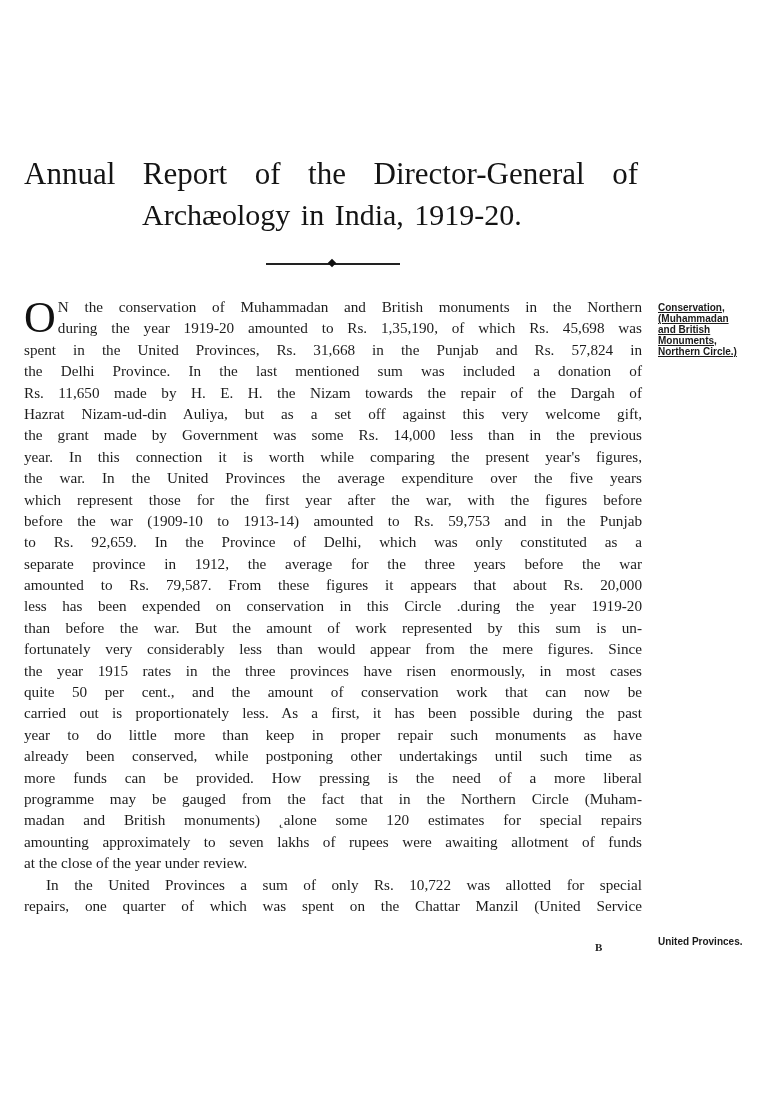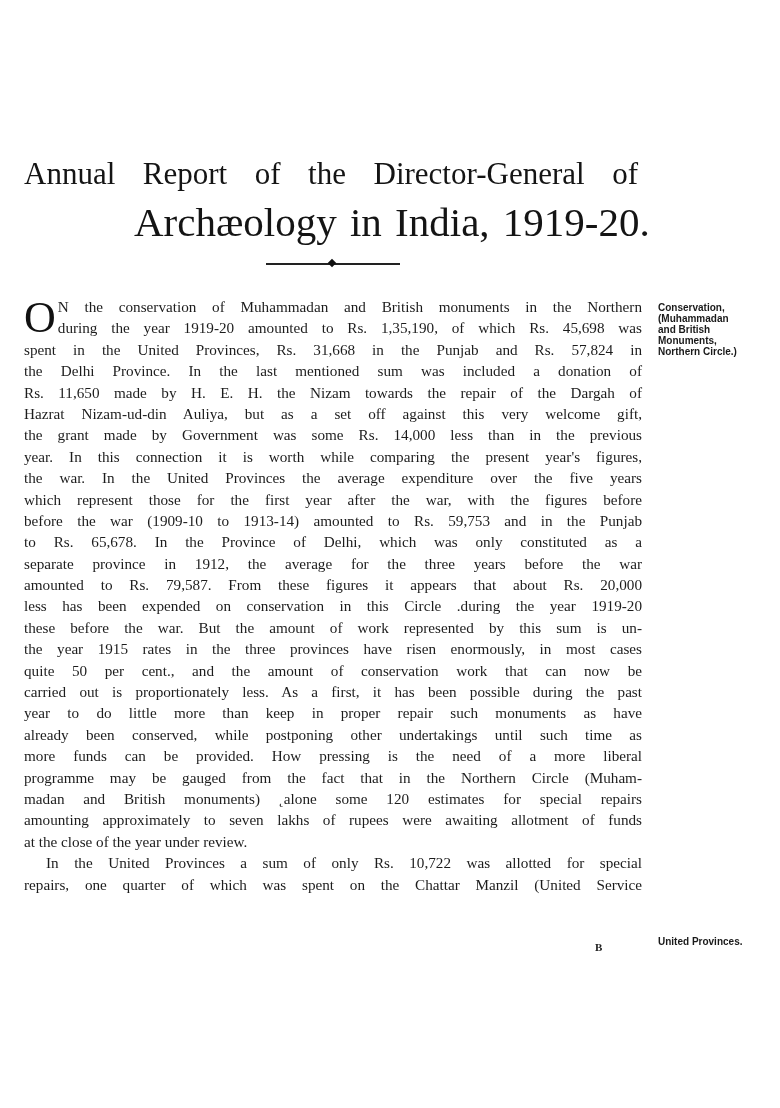--- a/index.html
+++ b/index.html
@@ -22,24 +22,24 @@
       display: flex;
       justify-content: space-between;
       font-family: "Liberation Serif", serif;
       font-size: 31px;
       color: #141414;
       white-space: nowrap;
       text-align: right;
     }
     .title-line2 {
       position: absolute;
-      left: 134px;
+      left: 142px;
       top: 198px;
       font-family: "Liberation Serif", serif;
-      font-size: 41px;
+      font-size: 30px;
       color: #141414;
       white-space: nowrap;
       word-spacing: 3px;
     }
     .divider {
       position: absolute;
       left: 266px;
       top: 263px;
       width: 134px;
       height: 2px;
@@ -95,20 +95,21 @@
       font-family: "Liberation Sans", sans-serif;
       font-weight: bold;
       font-size: 10px;
       line-height: 11px;
       color: #1a1a1a;
     }
     .side-note-1 {
       left: 658px;
       top: 302px;
       width: 110px;
+      text-decoration: underline;
     }
     .side-note-2 {
       left: 658px;
       top: 936px;
       width: 120px;
     }
     .signature {
       position: absolute;
       left: 595px;
       top: 941px;
@@ -144,25 +145,26 @@
     <span class="line">during the year 1919-20 amounted to Rs. 1,35,190, of which Rs. 45,698 was</span>
     <span class="line">spent in the United Provinces, Rs. 31,668 in the Punjab and Rs. 57,824 in</span>
     <span class="line">the Delhi Province. In the last mentioned sum was included a donation of</span>
     <span class="line">Rs. 11,650 made by H. E. H. the Nizam towards the repair of the Dargah of</span>
     <span class="line">Hazrat Nizam-ud-din Auliya, but as a set off against this very welcome gift,</span>
     <span class="line">the grant made by Government was some Rs. 14,000 less than in the previous</span>
     <span class="line">year. In this connection it is worth while comparing the present year's figures,</span>
     <span class="line">the war. In the United Provinces the average expenditure over the five years</span>
     <span class="line">which represent those for the first year after the war, with the figures before</span>
     <span class="line">before the war (1909-10 to 1913-14) amounted to Rs. 59,753 and in the Punjab</span>
-    <span class="line">to Rs. 65,678. In the Province of Delhi, which was only constituted as a</span>
+    <span class="line">to Rs. 92,659. In the Province of Delhi, which was only constituted as a</span>
     <span class="line">separate province in 1912, the average for the three years before the war</span>
     <span class="line">amounted to Rs. 79,587. From these figures it appears that about Rs. 20,000</span>
     <span class="line">less has been expended on conservation in this Circle .during the year 1919-20</span>
-    <span class="line">these before the war. But the amount of work represented by this sum is un-</span>
+    <span class="line">than before the war. But the amount of work represented by this sum is un-</span>
+    <span class="line">fortunately very considerably less than would appear from the mere figures. Since</span>
     <span class="line">the year 1915 rates in the three provinces have risen enormously, in most cases</span>
     <span class="line">quite 50 per cent., and the amount of conservation work that can now be</span>
     <span class="line">carried out is proportionately less. As a first, it has been possible during the past</span>
     <span class="line">year to do little more than keep in proper repair such monuments as have</span>
     <span class="line">already been conserved, while postponing other undertakings until such time as</span>
     <span class="line">more funds can be provided. How pressing is the need of a more liberal</span>
     <span class="line">programme may be gauged from the fact that in the Northern Circle (Muham-</span>
     <span class="line">madan and British monuments) ˛alone some 120 estimates for special repairs</span>
     <span class="line">amounting approximately to seven lakhs of rupees were awaiting allotment of funds</span>
     <span class="line last">at the close of the year under review.</span>

